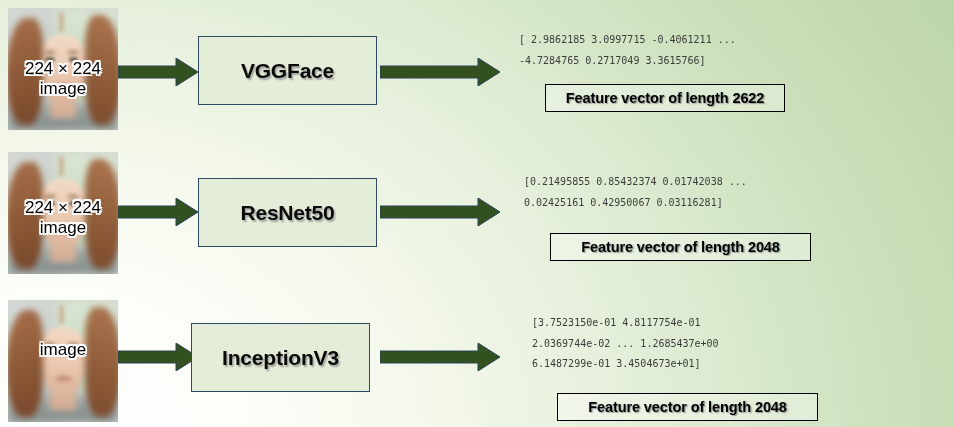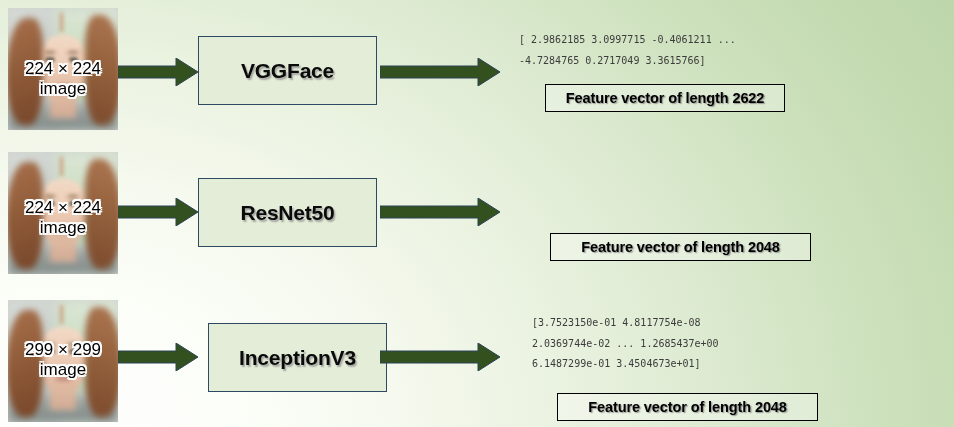--- a/index.html
+++ b/index.html
@@ -305,20 +305,22 @@
   <div class="model-box" style="left:198px; top:178px;text-align:center;">
     <span>ResNet50</span>
   </div>
 
   <div class="arrow" style="left:380px; top:198px;">
     <svg width="120" height="28" viewBox="0 0 120 28">
       <polygon points="0,8 98,8 98,0 120,14 98,28 98,20 0,20" fill="#33501f" stroke="#2d4257" stroke-width="1"></polygon>
     </svg>
   </div>
 
+  <div class="vec-text" style="left:524px; top:172px;">[0.21495855 0.85432374 0.01742038 ...
+0.02425161 0.42950067 0.03116281]</div>
 
   <div class="caption-box" style="left:550px; top:233px; width:261px;">
     <span>Feature vector of length 2048</span>
   </div>
 
   <div class="thumb" style="left:8px; top:300px;">
     <div class="bg-left"></div>
     <div class="bg-right"></div>
     <div class="bg-bottom"></div>
     <div class="hair"></div>
@@ -327,41 +329,40 @@
     <div class="neck"></div>
     <div class="brow l"></div>
     <div class="brow r"></div>
     <div class="eye l"></div>
     <div class="eye r"></div>
     <div class="mouth"></div>
     <div class="hair-l"></div>
     <div class="hair-r"></div>
   </div>
   <div class="thumb-label" style="left:8px; top:340px;">
-    <div>299 × 299</div>
     <div>image</div>
   </div>
 
   <div class="arrow" style="left:118px; top:343px;">
     <svg width="80" height="28" viewBox="0 0 80 28">
       <polygon points="0,8 58,8 58,0 80,14 58,28 58,20 0,20" fill="#33501f" stroke="#2d4257" stroke-width="1"></polygon>
     </svg>
   </div>
 
-  <div class="model-box" style="left:208px; top:323px;">
+  <div class="model-box" style="left:191px; top:323px;">
     <span>InceptionV3</span>
   </div>
 
   <div class="arrow" style="left:380px; top:343px;">
     <svg width="120" height="28" viewBox="0 0 120 28">
       <polygon points="0,8 98,8 98,0 120,14 98,28 98,20 0,20" fill="#33501f" stroke="#2d4257" stroke-width="1"></polygon>
     </svg>
   </div>
 
-  <div class="vec-text" style="left:532px; top:313px;">[3.7523150e-01 4.8117754e-08
+  <div class="vec-text" style="left:532px; top:313px;">[3.7523150e-01 4.8117754e-01
 2.0369744e-02 ... 1.2685437e+00
 6.1487299e-01 3.4504673e+01]</div>
 
   <div class="caption-box" style="left:557px; top:393px; width:261px;">
     <span>Feature vector of length 2048</span>
   </div>
 
 </div>
 
 </body></html>

